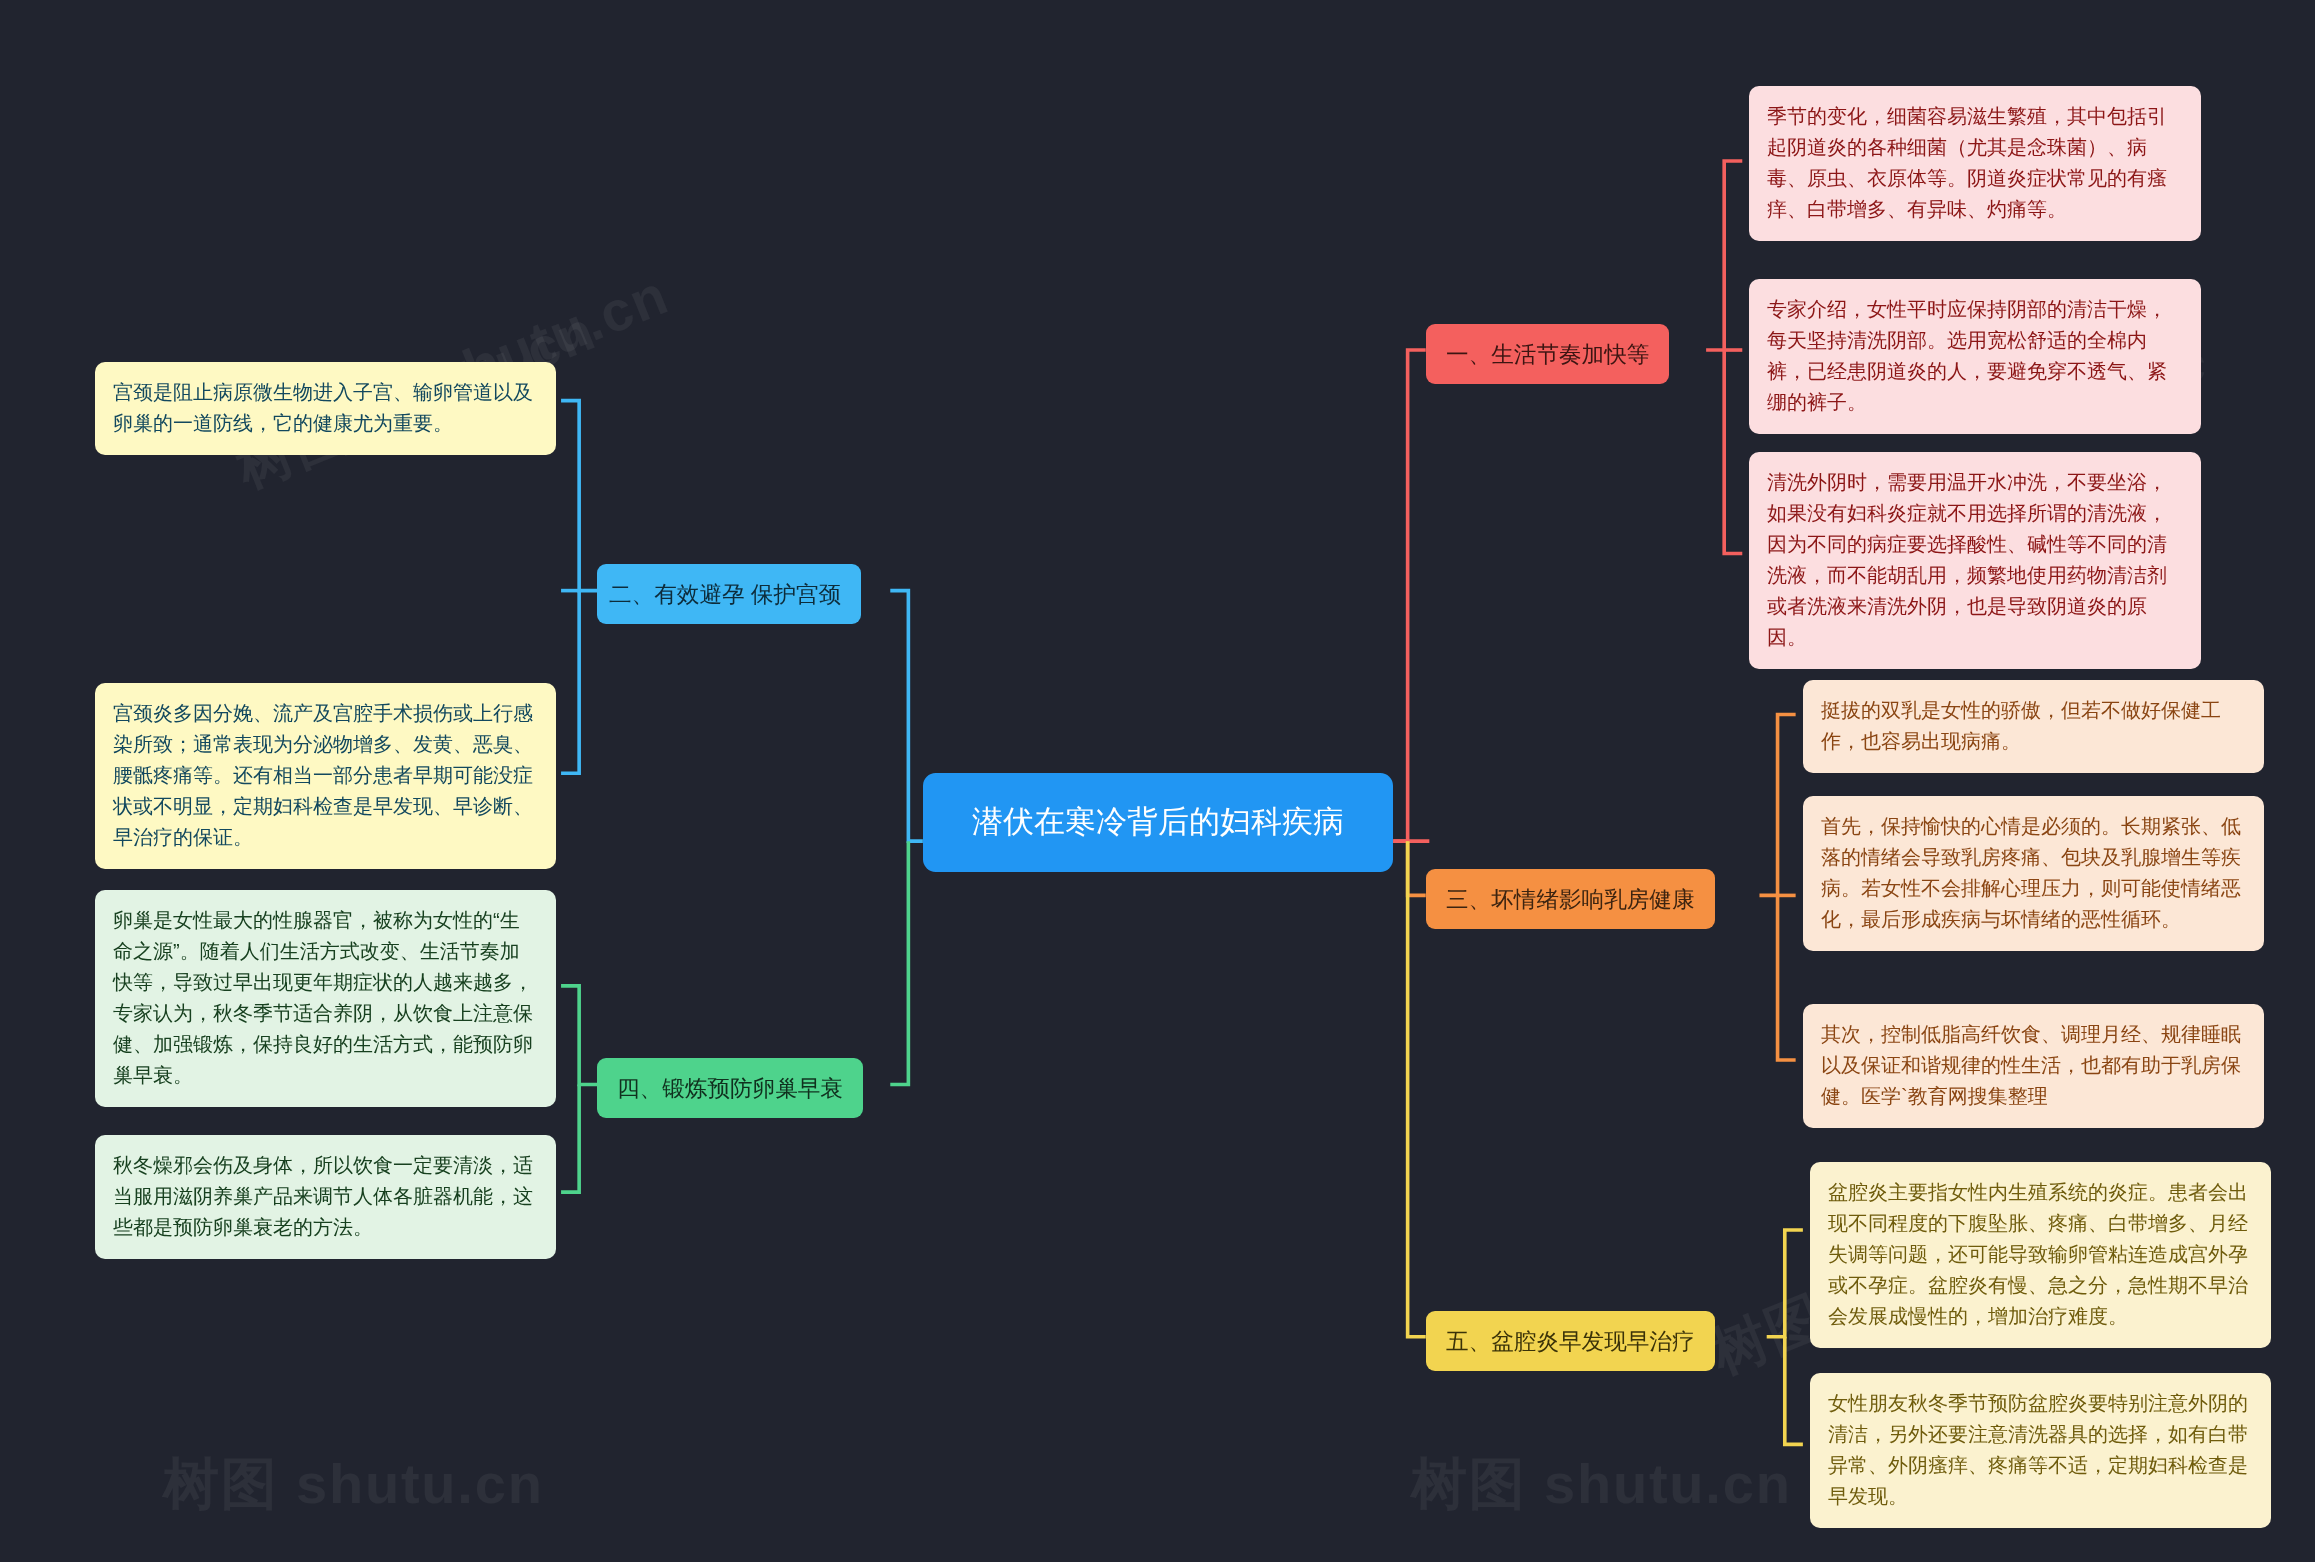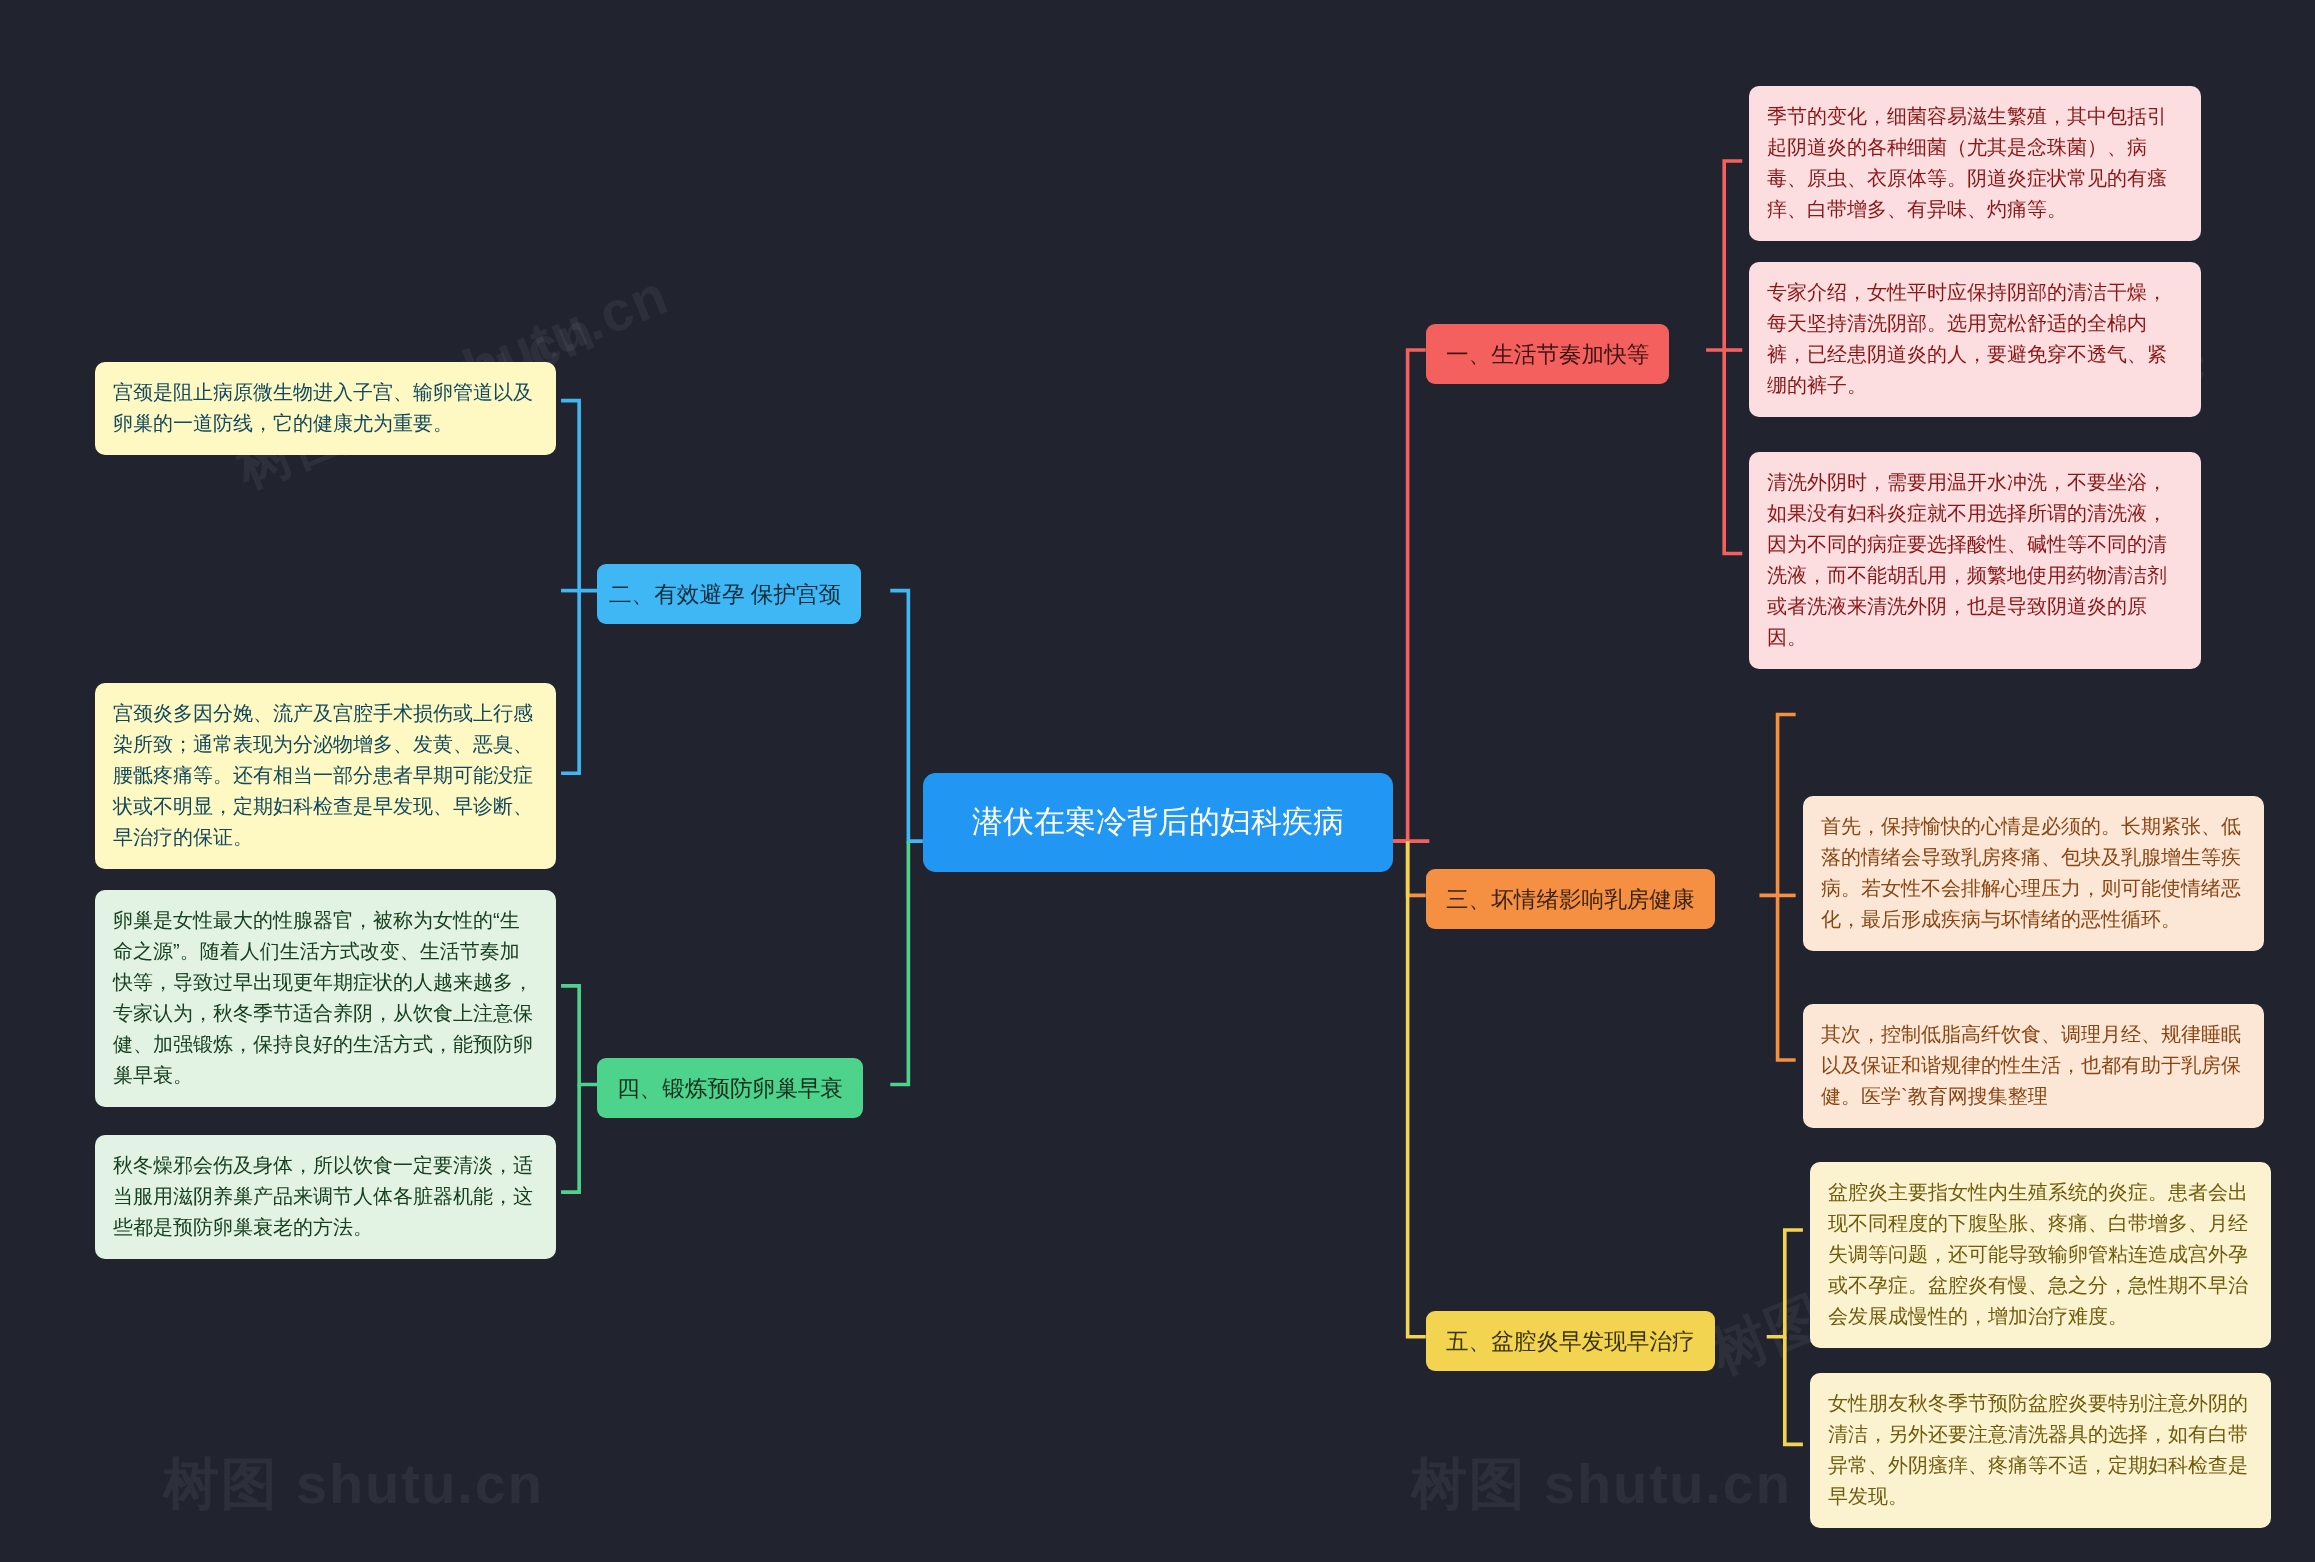--- a/index.html
+++ b/index.html
@@ -120,24 +120,25 @@
     <path d="M640 653 L640 855 L620 855" stroke="#3fb7f5" stroke-width="4" fill="none"></path>
 
     <path d="M660 1199 L640 1199 L640 1090 L620 1090" stroke="#4ed38c" stroke-width="4" fill="none"></path>
     <path d="M640 1199 L640 1318 L620 1318" stroke="#4ed38c" stroke-width="4" fill="none"></path>
   </svg>
 
   <div class="node root" style="left:923px; top:773px; width:470px;">潜伏在寒冷背后的妇科疾病</div>
 
   <div class="node branch c1" style="left:1426px; top:324px;">一、生活节奏加快等</div>
   <div class="node leaf c1" style="left:1742px; top:86px; width:452px;">季节的变化，细菌容易滋生繁殖，其中包括引起阴道炎的各种细菌（尤其是念珠菌）、病毒、原虫、衣原体等。阴道炎症状常见的有瘙痒、白带增多、有异味、灼痛等。</div>
-  <div class="node leaf c1" style="left:1742px; top:262px; width:452px;">专家介绍，女性平时应保持阴部的清洁干燥，每天坚持清洗阴部。选用宽松舒适的全棉内裤，已经患阴道炎的人，要避免穿不透气、紧绷的裤子。</div>
+  <div class="node leaf c1" style="left:1742px; top:279px; width:452px;">专家介绍，女性平时应保持阴部的清洁干燥，每天坚持清洗阴部。选用宽松舒适的全棉内裤，已经患阴道炎的人，要避免穿不透气、紧绷的裤子。</div>
   <div class="node leaf c1" style="left:1742px; top:452px; width:452px;">清洗外阴时，需要用温开水冲洗，不要坐浴，如果没有妇科炎症就不用选择所谓的清洗液，因为不同的病症要选择酸性、碱性等不同的清洗液，而不能胡乱用，频繁地使用药物清洁剂或者洗液来清洗外阴，也是导致阴道炎的原因。</div>
 
   <div class="node branch c3" style="left:1426px; top:869px;">三、坏情绪影响乳房健康</div>
+  <div class="node leaf c3" style="left:1796px; top:680px; width:461px;">挺拔的双乳是女性的骄傲，但若不做好保健工作，也容易出现病痛。</div>
   <div class="node leaf c3" style="left:1796px; top:796px; width:461px;">首先，保持愉快的心情是必须的。长期紧张、低落的情绪会导致乳房疼痛、包块及乳腺增生等疾病。若女性不会排解心理压力，则可能使情绪恶化，最后形成疾病与坏情绪的恶性循环。</div>
   <div class="node leaf c3" style="left:1796px; top:1004px; width:461px;">其次，控制低脂高纤饮食、调理月经、规律睡眠以及保证和谐规律的性生活，也都有助于乳房保健。医学`教育网搜集整理</div>
 
   <div class="node branch c5" style="left:1426px; top:1311px;">五、盆腔炎早发现早治疗</div>
   <div class="node leaf c5" style="left:1803px; top:1162px; width:461px;">盆腔炎主要指女性内生殖系统的炎症。患者会出现不同程度的下腹坠胀、疼痛、白带增多、月经失调等问题，还可能导致输卵管粘连造成宫外孕或不孕症。盆腔炎有慢、急之分，急性期不早治会发展成慢性的，增加治疗难度。</div>
   <div class="node leaf c5" style="left:1803px; top:1373px; width:461px;">女性朋友秋冬季节预防盆腔炎要特别注意外阴的清洁，另外还要注意清洗器具的选择，如有白带异常、外阴瘙痒、疼痛等不适，定期妇科检查是早发现。</div>
 
   <div class="node branch c2" style="left:597px; top:564px;padding-left:12px;">二、有效避孕 保护宫颈</div>
   <div class="node leaf c2" style="left:88px; top:362px; width:461px;">宫颈是阻止病原微生物进入子宫、输卵管道以及卵巢的一道防线，它的健康尤为重要。</div>
   <div class="node leaf c2" style="left:88px; top:683px; width:461px;">宫颈炎多因分娩、流产及宫腔手术损伤或上行感染所致；通常表现为分泌物增多、发黄、恶臭、腰骶疼痛等。还有相当一部分患者早期可能没症状或不明显，定期妇科检查是早发现、早诊断、早治疗的保证。</div>

